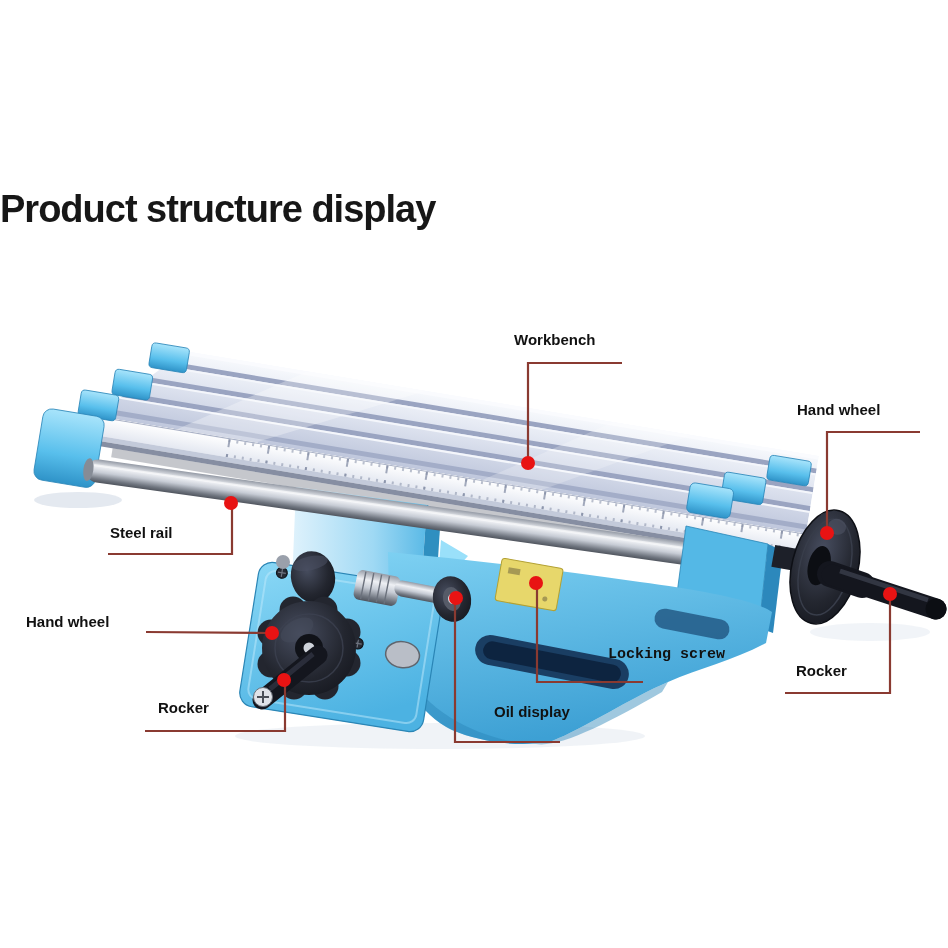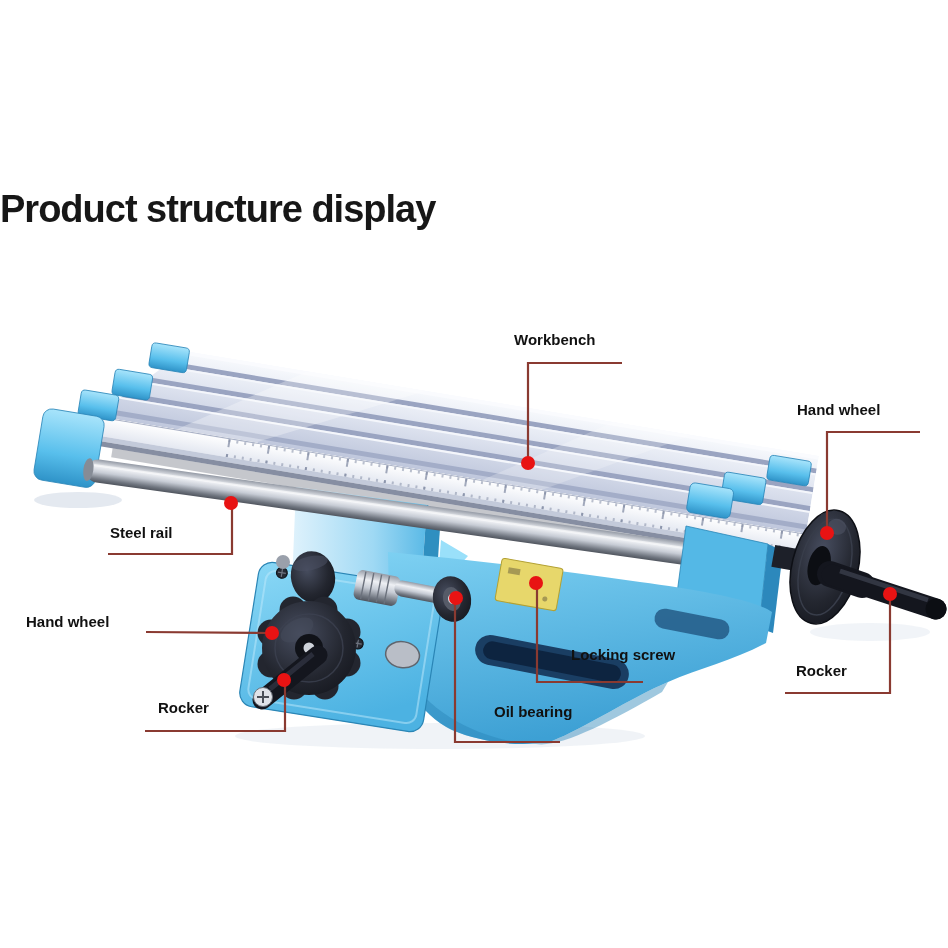--- a/index.html
+++ b/index.html
@@ -9,21 +9,21 @@
   .title{position:absolute;left:0px;top:188px;font-size:38px;font-weight:bold;
          letter-spacing:-1px;color:#171717;white-space:nowrap;}
   .label{position:absolute;font-size:15px;font-weight:bold;color:#111111;
          white-space:nowrap;}
   #lbl-workbench{left:514px;top:331px;}
   #lbl-hand-wheel-right{left:797px;top:401px;}
   #lbl-steel-rail{left:110px;top:524px;text-align:right;}
   #lbl-hand-wheel-left{left:26px;top:613px;}
   #lbl-rocker-left{left:158px;top:699px;}
   #lbl-oil-bearing{left:494px;top:703px;}
-  #lbl-locking-screw{left:571px;top:646px;}
+  #lbl-locking-screw{left:608px;top:646px;font-family:Liberation Mono, monospace;}
   #lbl-rocker-right{left:796px;top:662px;}
   svg{position:absolute;left:0;top:0;}
 </style>
 </head>
 <body>
 
 <div class="stage">
 
   <svg width="948" height="948" viewBox="0 0 948 948">
     <defs>
@@ -257,16 +257,16 @@
       <circle cx="890" cy="594" r="7"></circle>
     </g>
   </svg>
 
   <div class="title">Product structure display</div>
   <div class="label" id="lbl-workbench">Workbench</div>
   <div class="label" id="lbl-hand-wheel-right">Hand wheel</div>
   <div class="label" id="lbl-steel-rail">Steel rail</div>
   <div class="label" id="lbl-hand-wheel-left">Hand wheel</div>
   <div class="label" id="lbl-rocker-left">Rocker</div>
-  <div class="label" id="lbl-oil-bearing">Oil bearing</div>
+  <div class="label" id="lbl-oil-bearing">Oil display</div>
   <div class="label" id="lbl-locking-screw">Locking screw</div>
   <div class="label" id="lbl-rocker-right">Rocker</div>
 </div>
 
 </body></html>

